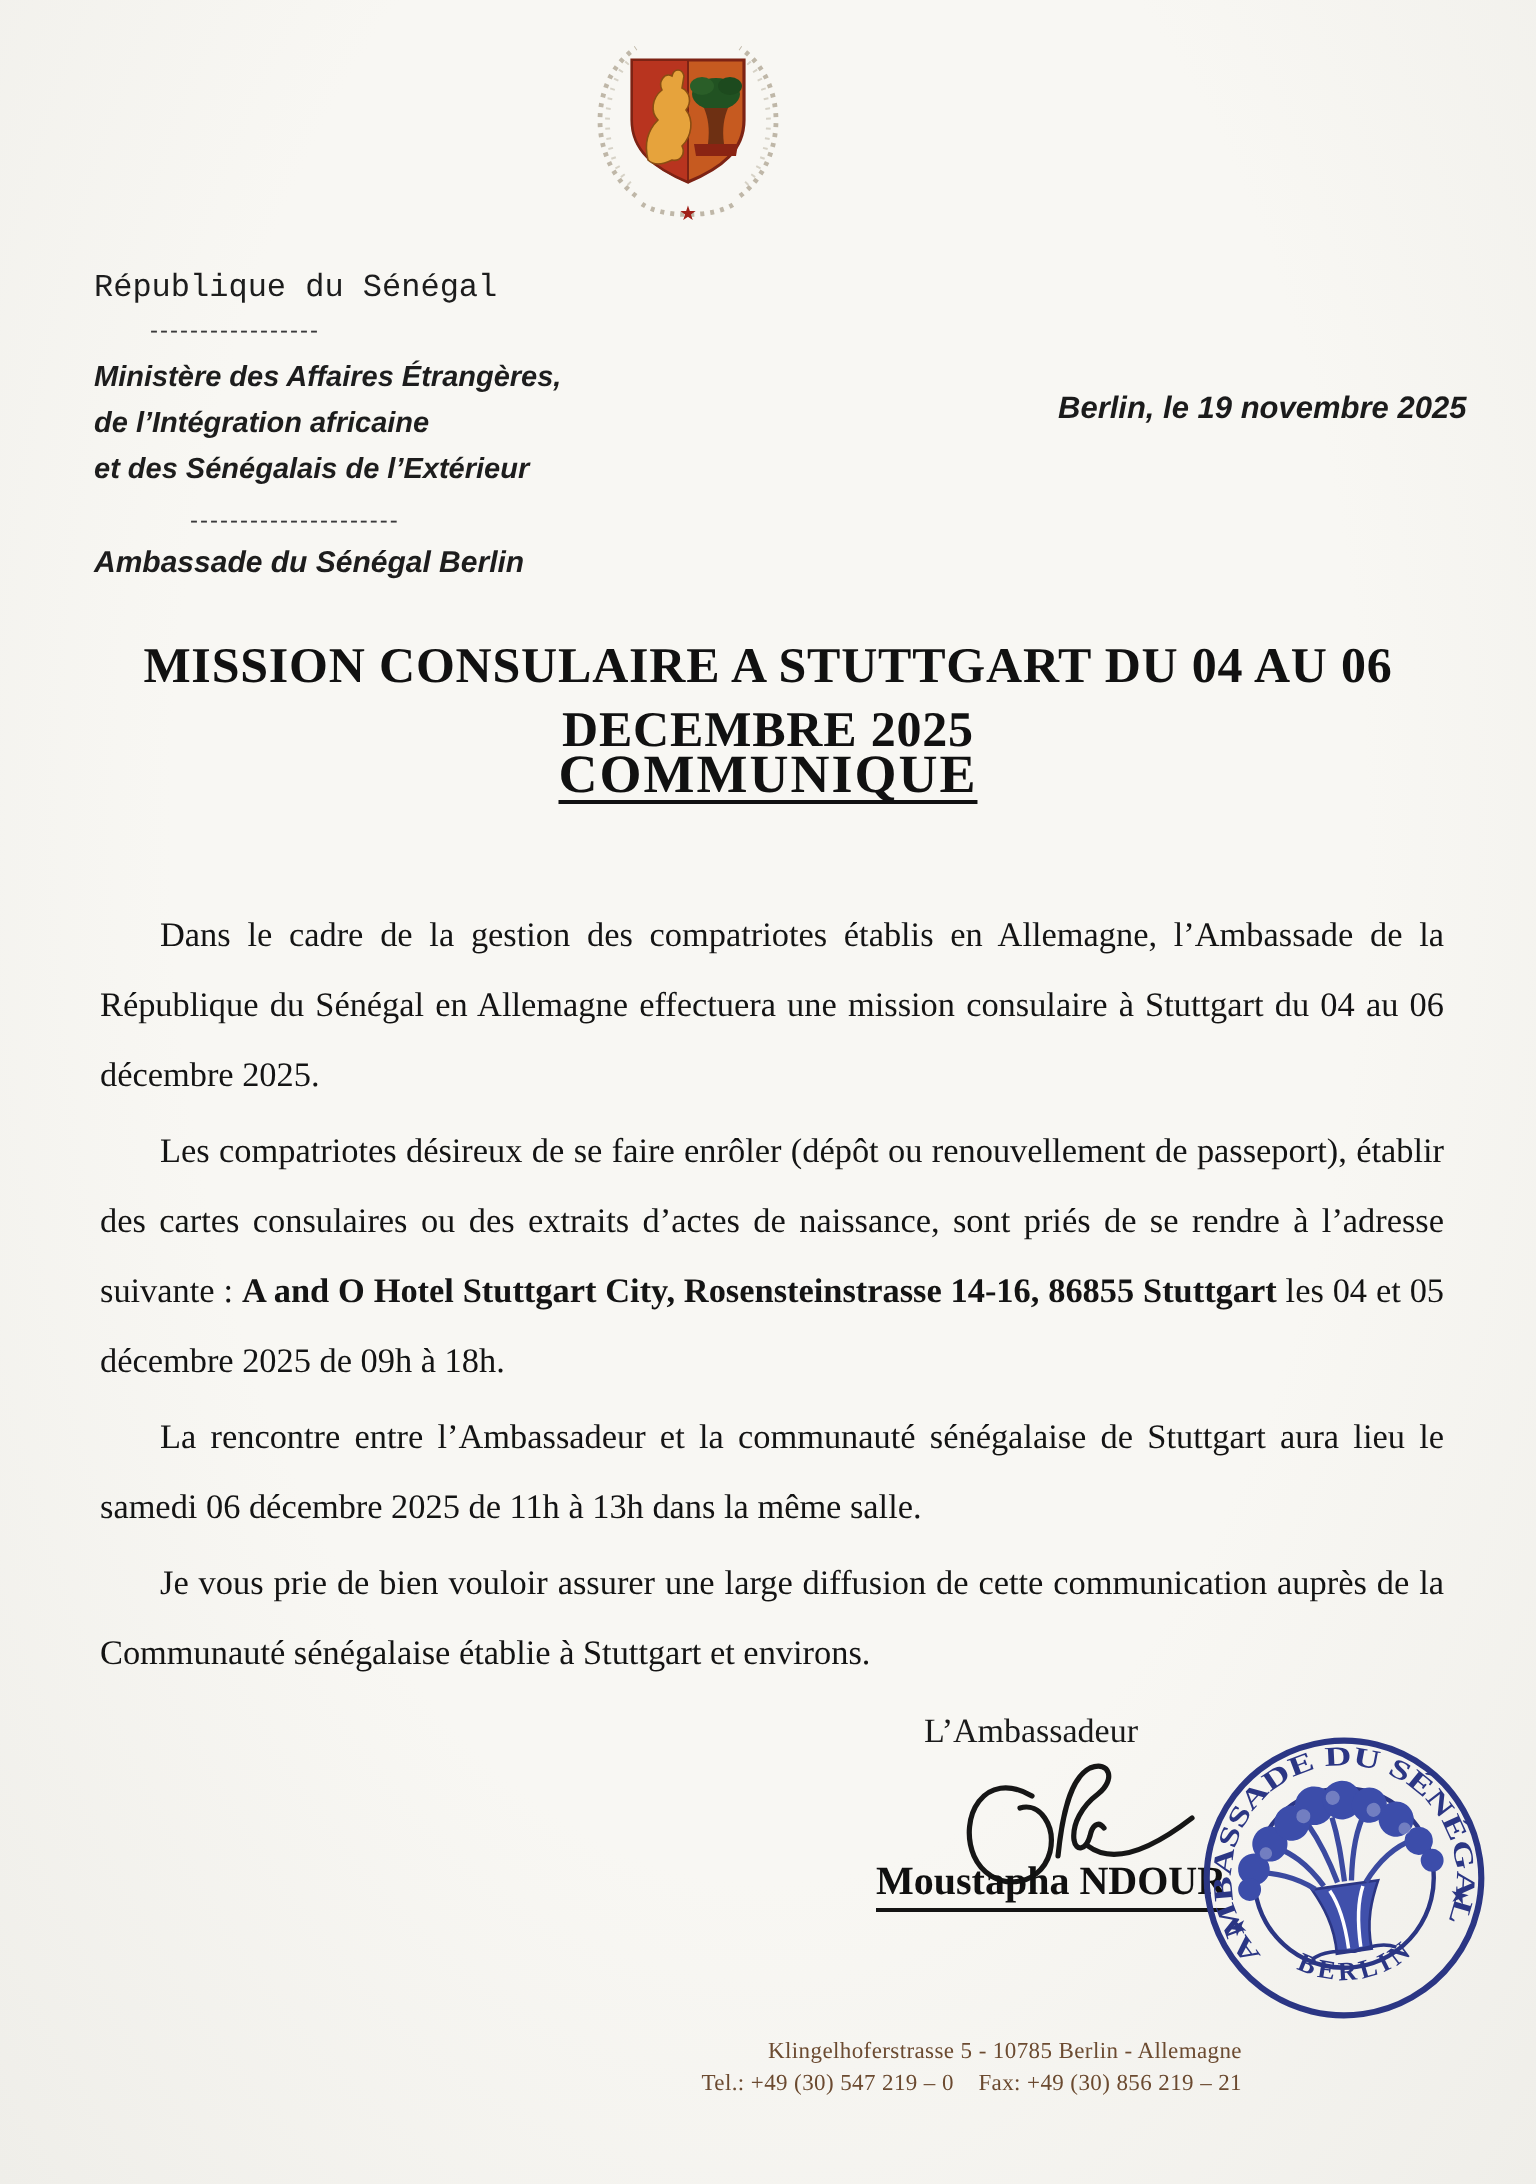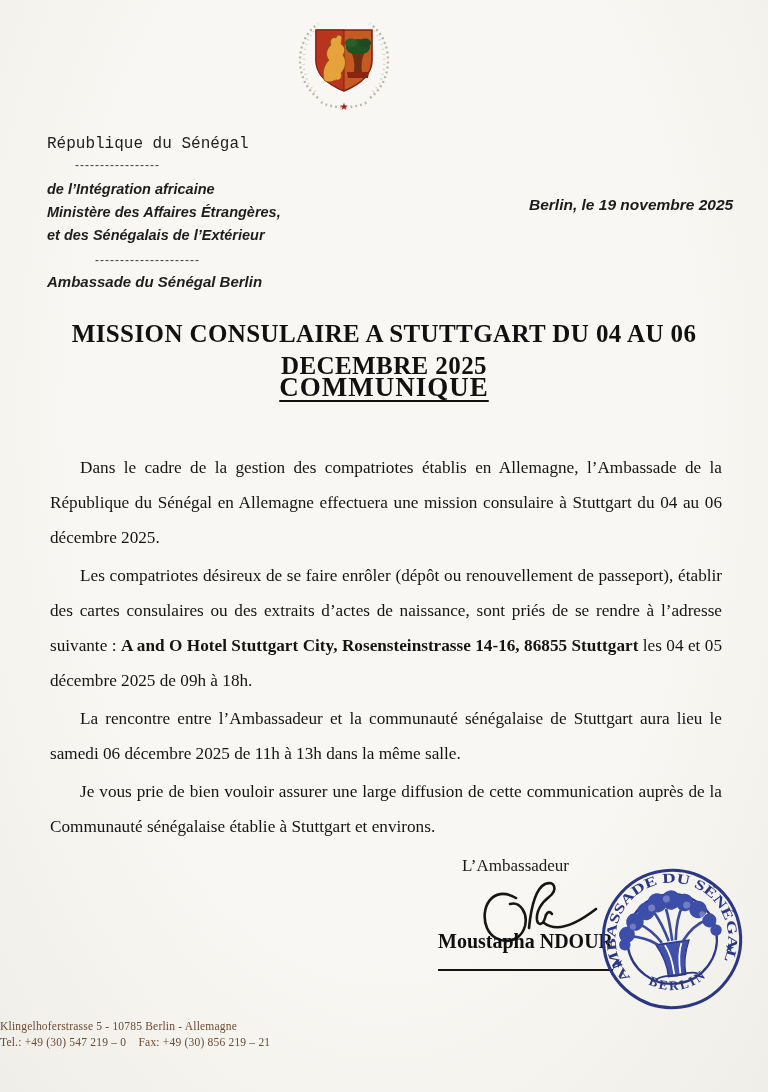--- a/index.html
+++ b/index.html
@@ -35,26 +35,26 @@
   .communique span{text-decoration:underline;text-decoration-thickness:2px;text-underline-offset:4px;}
   
   .body{position:absolute;left:50px;top:450px;width:672px;
         font-size:17.2px;line-height:35px;text-align:justify;color:#141414;}
   .body p{margin:0 0 3px 0;text-indent:30px;}
   .body b{font-weight:bold;}
   
   .sig-role{position:absolute;left:462px;top:856px;font-size:17px;color:#1a1a1a;}
   .sig-svg{position:absolute;left:474px;top:876px;width:130px;height:76px;}
   .sig-name{position:absolute;left:438px;top:930px;font-size:20px;font-weight:bold;color:#101010;
-            border-bottom:2.5px solid #141414;padding-bottom:16px;}
+            border-bottom:2.5px solid #141414;padding-bottom:1px;}
   
   .stamp{position:absolute;left:584px;top:851px;width:176px;height:176px;
          transform:rotate(-8deg);}
   
-  .footer{position:absolute;left:0;top:1018px;width:621px;text-align:left;
+  .footer{position:absolute;left:0;top:1018px;width:621px;text-align:right;
           font-size:11.5px;line-height:16px;color:#6b4a30;letter-spacing:.2px;}
   .footer div{white-space:pre-wrap;}
 </style>
 </head>
 <body>
 
 <div class="page">
 
   <svg class="emblem" viewBox="0 0 112 104">
 
@@ -81,22 +81,22 @@
       </g>
     </g>
 
     <text x="56" y="96" text-anchor="middle" font-size="10" fill="#a02018">★</text>
   </svg>
 
   <div class="hdr">
     <div class="hdr-republic">République du Sénégal</div>
     <div class="hdr-sep sep1">-----------------</div>
     <div class="hdr-ministry">
+      <div>Ministère des Affaires Étrangères,</div>
       <div>de l’Intégration africaine</div>
-      <div>Ministère des Affaires Étrangères,</div>
       <div>et des Sénégalais  de l’Extérieur</div>
     </div>
     <div class="hdr-sep sep2">---------------------</div>
     <div class="hdr-embassy">Ambassade du Sénégal Berlin</div>
   </div>
 
   <div class="dateline">Berlin, le 19 novembre 2025</div>
 
   <div class="title">
     <div>MISSION CONSULAIRE A STUTTGART DU 04 AU 06</div>

